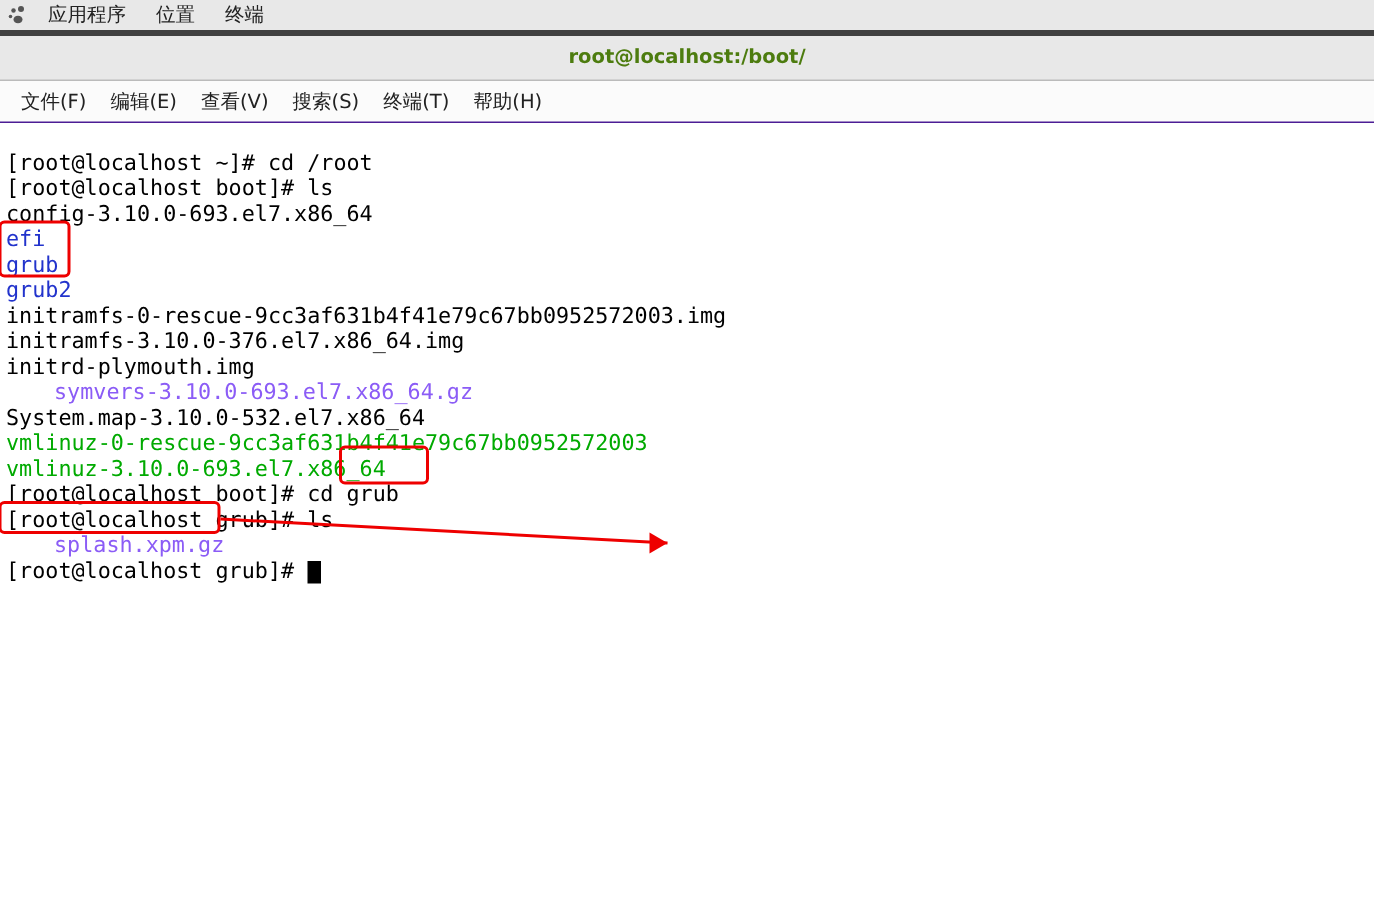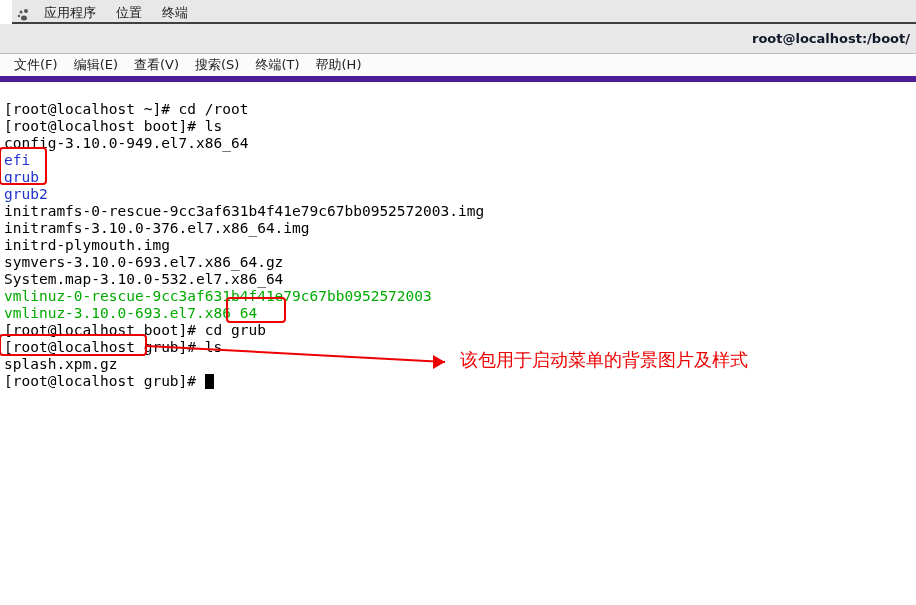--- a/index.html
+++ b/index.html
@@ -7,77 +7,76 @@
       font-family: "DejaVu Sans", sans-serif;
       font-size: 13px;
       background: #fff;
       width: 916px;
       height: 605px;
       overflow: hidden;
       position: relative;
     }
     .topbar {
       background: #e8e8e8;
-      border-bottom: 2px solid #404040;
+      border-bottom: 4px solid #404040;
       height: 24px;
       display: flex;
-      align-items: flex-end;
+      align-items: center;
       padding: 0 4px;
-      margin-left: 12px;
     }
     .topbar-icon {
       width: 14px;
       height: 14px;
       margin-right: 4px;
       display: inline-block;
     }
     .topbar-item {
       padding: 0 10px;
       font-size: 13px;
       color: #222;
       cursor: pointer;
     }
     .titlebar {
       background: #e8e8e8;
       border-bottom: 1px solid #bbb;
       height: 30px;
       display: flex;
       align-items: center;
-      justify-content: flex-end;
+      justify-content: center;
       padding: 0 6px;
       font-size: 13px;
       font-weight: bold;
-      color: #0f172a;
+      color: #4d7c0f;
     }
     .menubar {
       background: #fbfbfb;
       height: 28px;
       display: flex;
       align-items: center;
       padding: 0 6px;
-      border-bottom: 6px solid #4c1d95;
+      border-bottom: 1px solid #4c1d95;
     }
     .menu-item {
       padding: 0 8px;
       font-size: 13px;
       color: #222;
       cursor: pointer;
     }
     .terminal {
       font-family: "DejaVu Sans Mono", "Courier New", monospace;
       font-size: 14.5px;
       line-height: 17px;
       padding: 2px 4px;
       white-space: pre;
       position: relative;
       background: #fff;
       color: #000;
     }
     .blue { color: #2233cc; margin-top: 30px; }
-    .red { color: #000000; }
+    .red { color: #8b5cf6; margin-left: 32px; }
     .green { color: #00aa00; margin-top: 40px; }
     .cursor-block {
       display: inline-block;
       width: 9px;
       height: 15px;
       background: #000;
       vertical-align: text-bottom;
     }
     .hl-box-grub {
       position: absolute;
@@ -123,21 +122,21 @@
   <span class="menu-item">编辑(E)</span>
   <span class="menu-item">查看(V)</span>
   <span class="menu-item">搜索(S)</span>
   <span class="menu-item">终端(T)</span>
   <span class="menu-item">帮助(H)</span>
 </div>
 
 <div class="terminal">
 <span><span>[root@localhost ~]# </span><span>cd /root</span></span>
 <span><span>[root@localhost boot]# </span><span>ls</span></span>
-<span>config-3.10.0-949.el7.x86_64</span>
+<span>config-3.10.0-693.el7.x86_64</span>
 <span class="blue">efi</span>
 <span class="blue">grub</span>
 <span class="blue">grub2</span>
 <span>initramfs-0-rescue-9cc3af631b4f41e79c67bb0952572003.img</span>
 <span>initramfs-3.10.0-376.el7.x86_64.img</span>
 <span>initrd-plymouth.img</span>
 <span class="red">symvers-3.10.0-693.el7.x86_64.gz</span>
 <span>System.map-3.10.0-532.el7.x86_64</span>
 <span class="green">vmlinuz-0-rescue-9cc3af631b4f41e79c67bb0952572003</span>
 <span class="green">vmlinuz-3.10.0-693.el7.x86_64</span>
@@ -149,14 +148,13 @@
   
   <div class="hl-box-grub" style="left:-1px; top:65px; width:48px; height:38px;"></div>
   <div class="hl-box-grub" style="left:226px; top:215px; width:60px; height:26px;"></div>
   <div class="hl-box-grub" style="left:-1px; top:252px; width:148px; height:22px;"></div>
 
   
   <svg class="arrow-wrap" style="left:145px; top:256px; width:320px; height:34px;" viewBox="0 0 320 34">
     <line x1="2" y1="8" x2="300" y2="24" stroke="#ee0000" stroke-width="2"></line>
     <polygon points="300,24 288,17 288,31" fill="#ee0000"></polygon>
   </svg>
-  <div class="annotation" style="left:460px; top:270px;">该包用于启动菜单的背景图片及样式</div>
 </div>
 
 </body></html>

